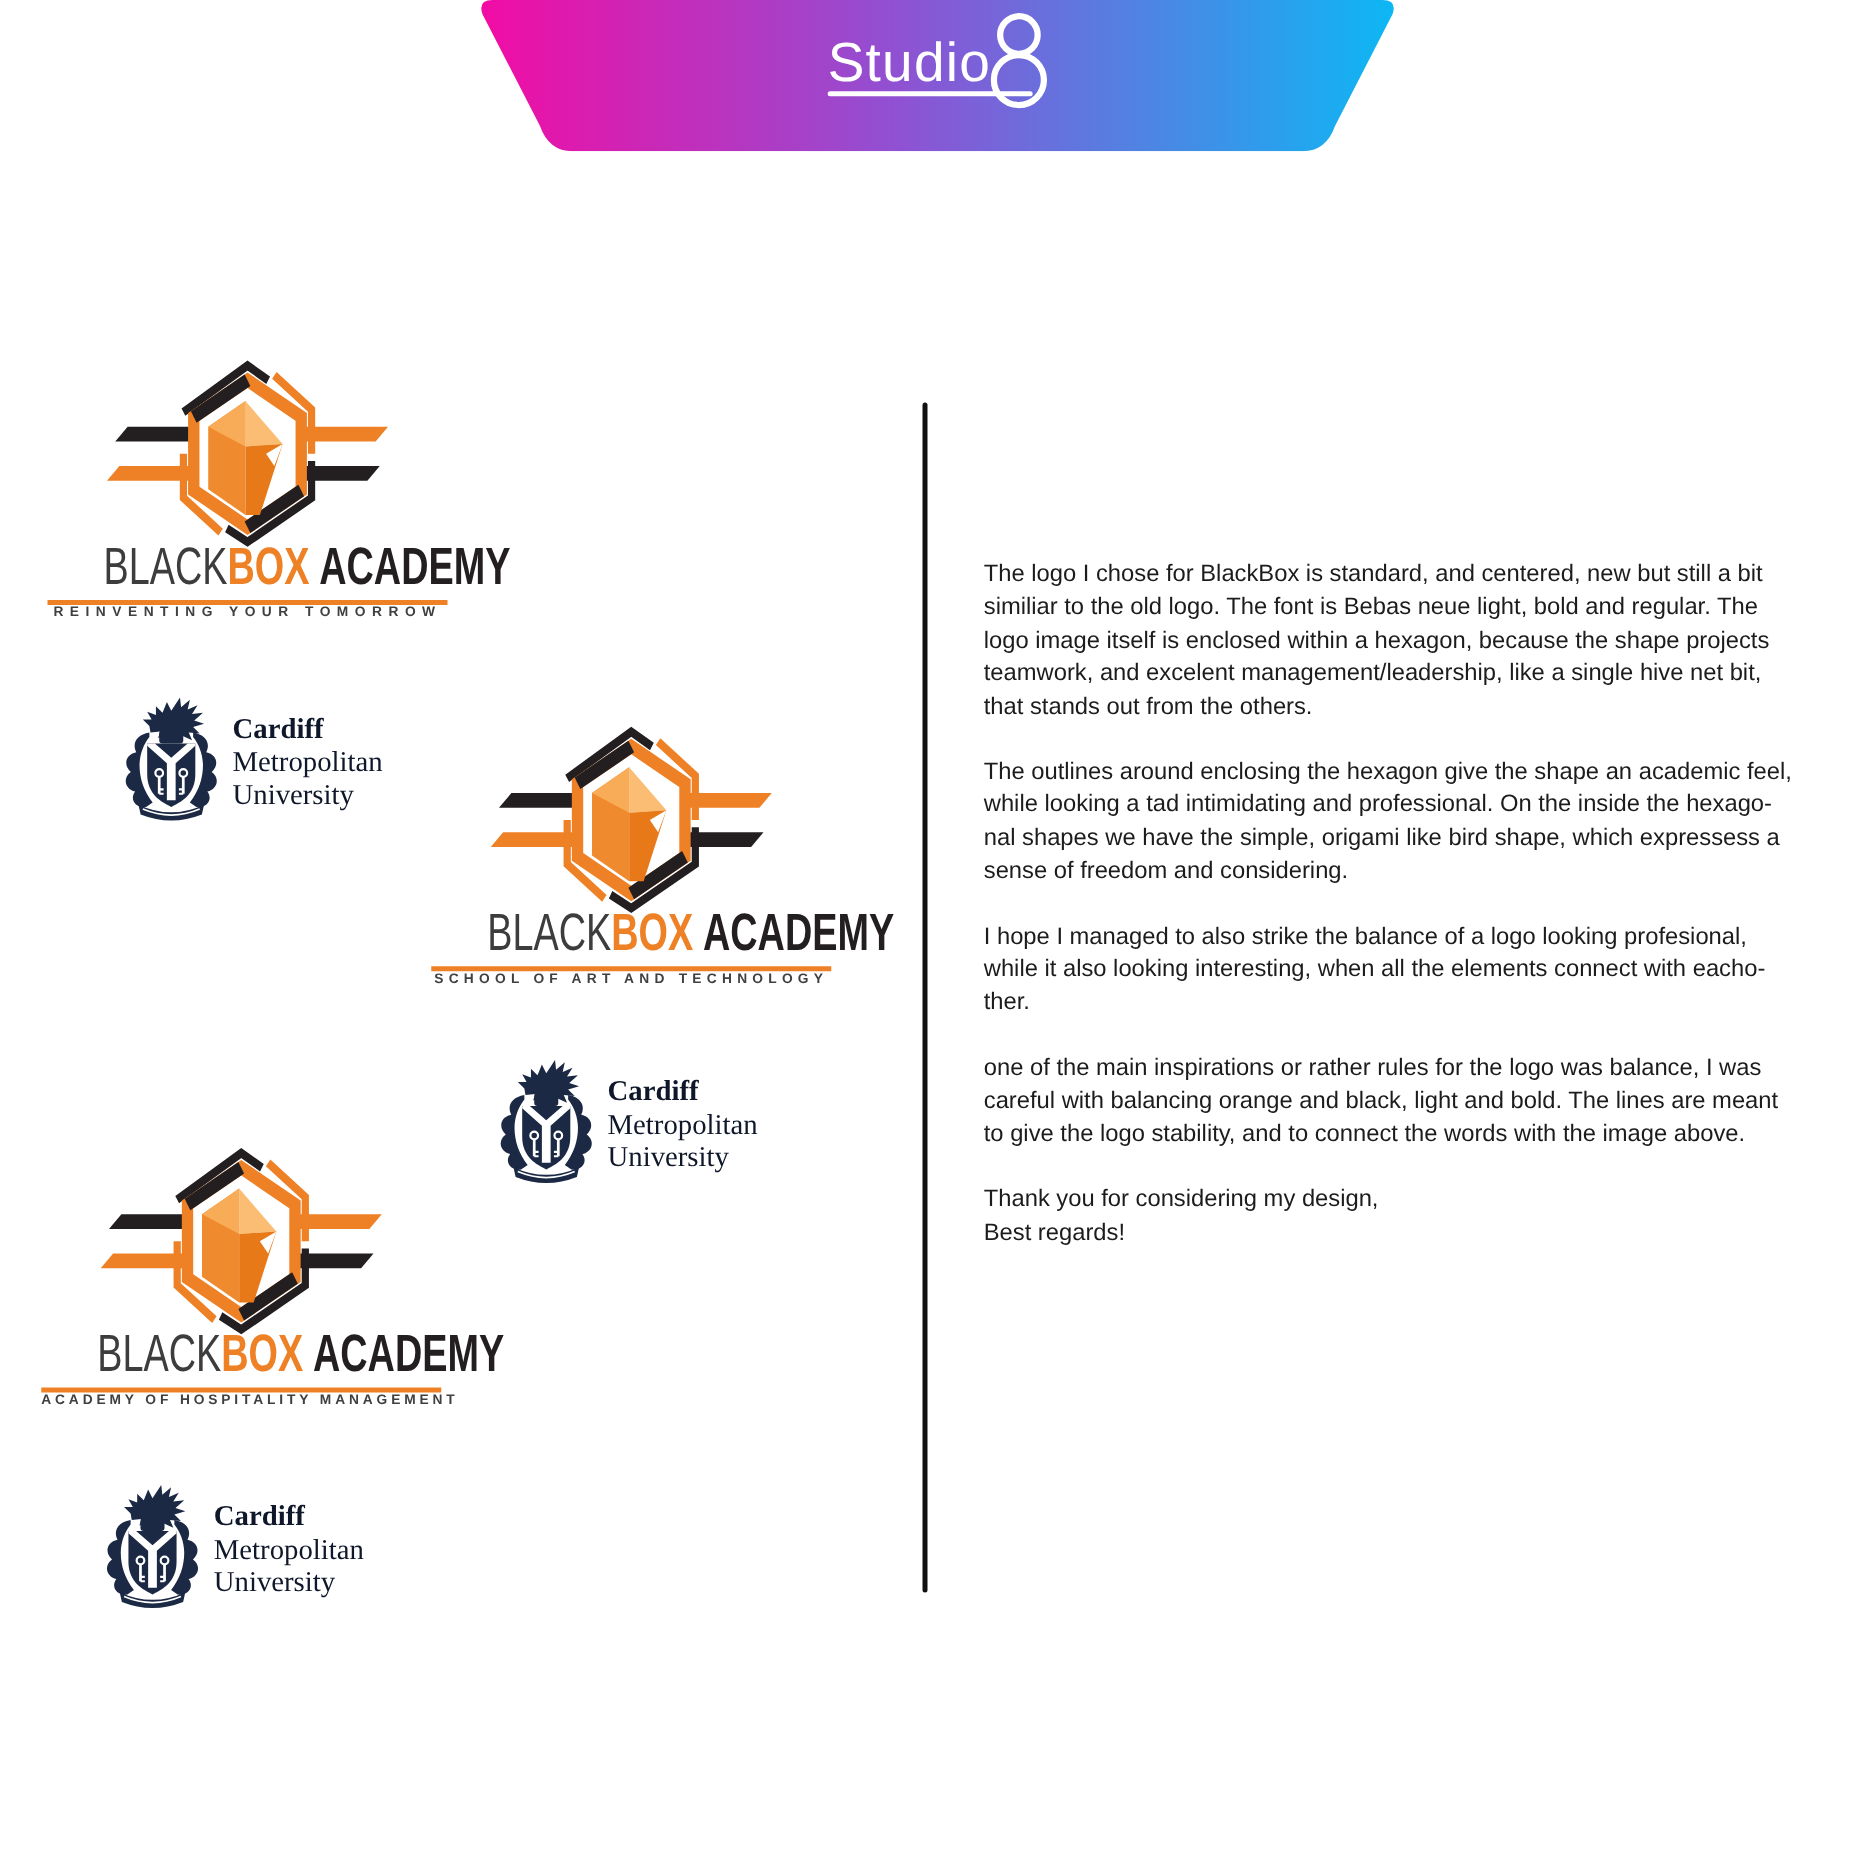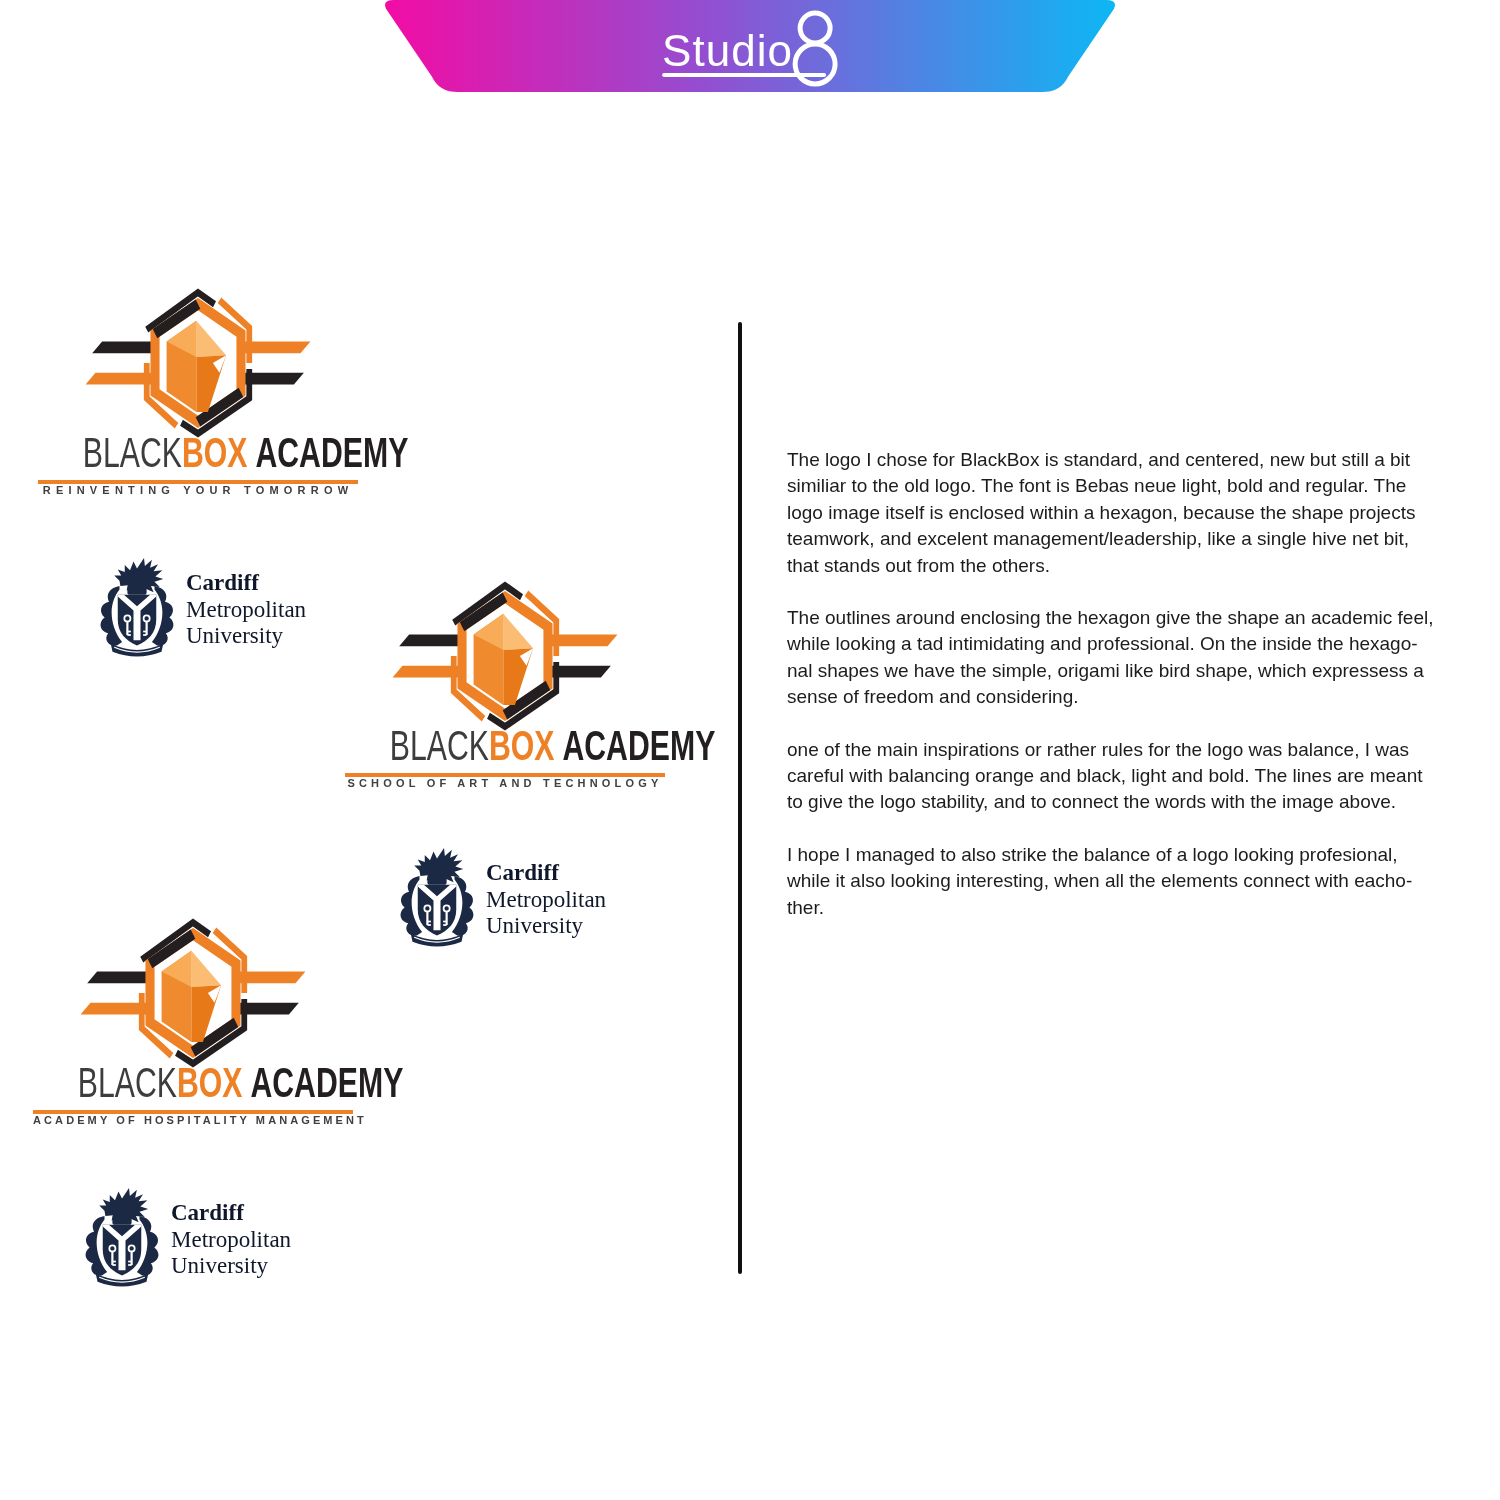--- a/index.html
+++ b/index.html
@@ -3,21 +3,21 @@
 <meta charset="utf-8">
 <style>
   * { margin:0; padding:0; box-sizing:border-box; }
   html,body { background:#ffffff; }
   body {
     width:1500px; height:1500px; position:relative; overflow:hidden;
     font-family:"Liberation Sans", sans-serif;
   }
 
   
-  .banner { position:absolute; left:380px; top:0; width:740px; height:92px; }
+  .banner { position:absolute; left:380px; top:0; width:740px; height:121px; }
   .banner-shape { position:absolute; inset:0; width:100%; height:100%; }
   .brand { position:absolute; left:50%; top:6px; transform:translateX(-50%);
            height:84px; display:flex; align-items:center; }
   .brand-text { color:#fff; font-size:44px; font-weight:400; letter-spacing:1px;
                 transform:translateY(3px); }
   .brand-eight { width:46px; height:78px; margin-left:-1px; }
   .brand-underline { position:absolute; left:0; bottom:13px; width:calc(100% - 12px);
                      height:4px; background:#fff; border-radius:2px; }
 
   
@@ -211,19 +211,21 @@
 <section class="description">
   <p>The logo I chose for BlackBox is standard, and centered, new but still a bit
 similiar to the old logo. The font is Bebas neue light, bold and regular. The
 logo image itself is enclosed within a hexagon, because the shape projects
 teamwork, and excelent management/leadership, like a single hive net bit,
 that stands out from the others.</p>
   <p>The outlines around enclosing the hexagon give the shape an academic feel,
 while looking a tad intimidating and professional. On the inside the hexago-
 nal shapes we have the simple, origami like bird shape, which expressess a
 sense of freedom and considering.</p>
+  <p>I hope I managed to also strike the balance of a logo looking profesional,
+while it also looking interesting, when all the elements connect with eacho-
+ther.</p>
   <p>one of the main inspirations or rather rules for the logo was balance, I was
 careful with balancing orange and black, light and bold. The lines are meant
 to give the logo stability, and to connect the words with the image above.</p>
-  <p>I hope I managed to also strike the balance of a logo looking profesional,
-while it also looking interesting, when all the elements connect with eacho-
-ther.</p>
+  <p>Thank you for considering my design,
+Best regards!</p>
 </section>
 
 </body></html>

